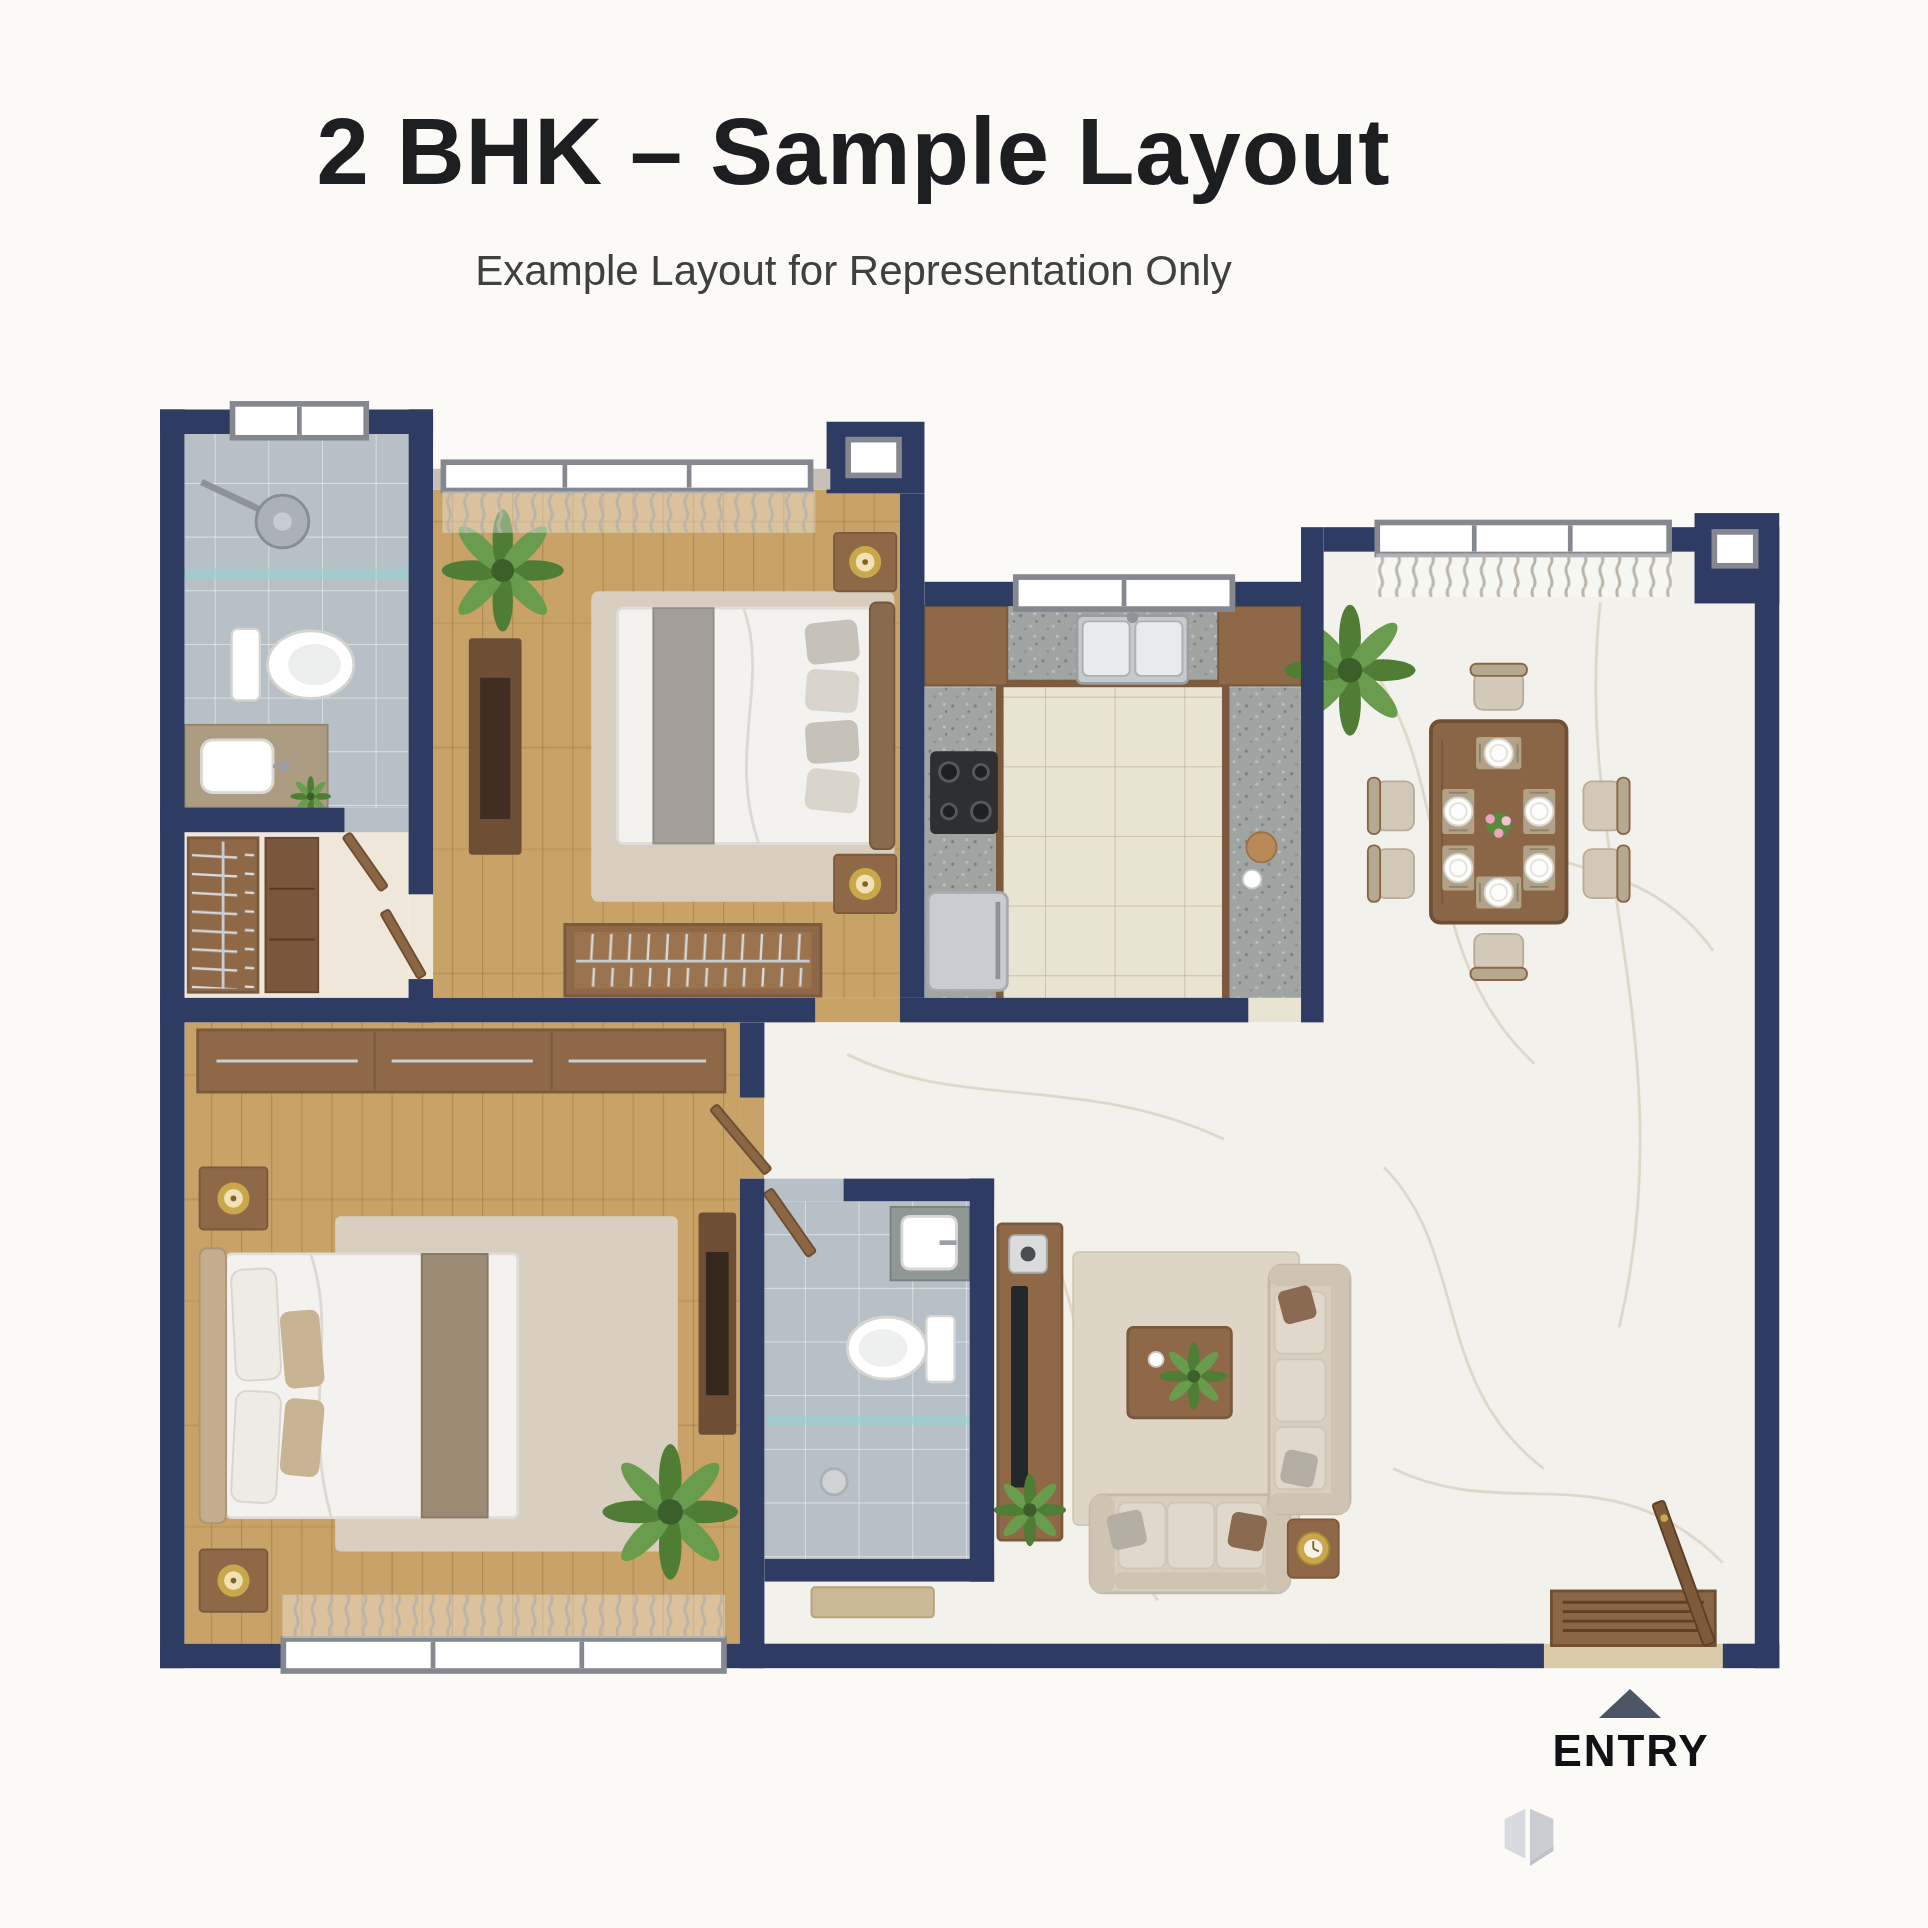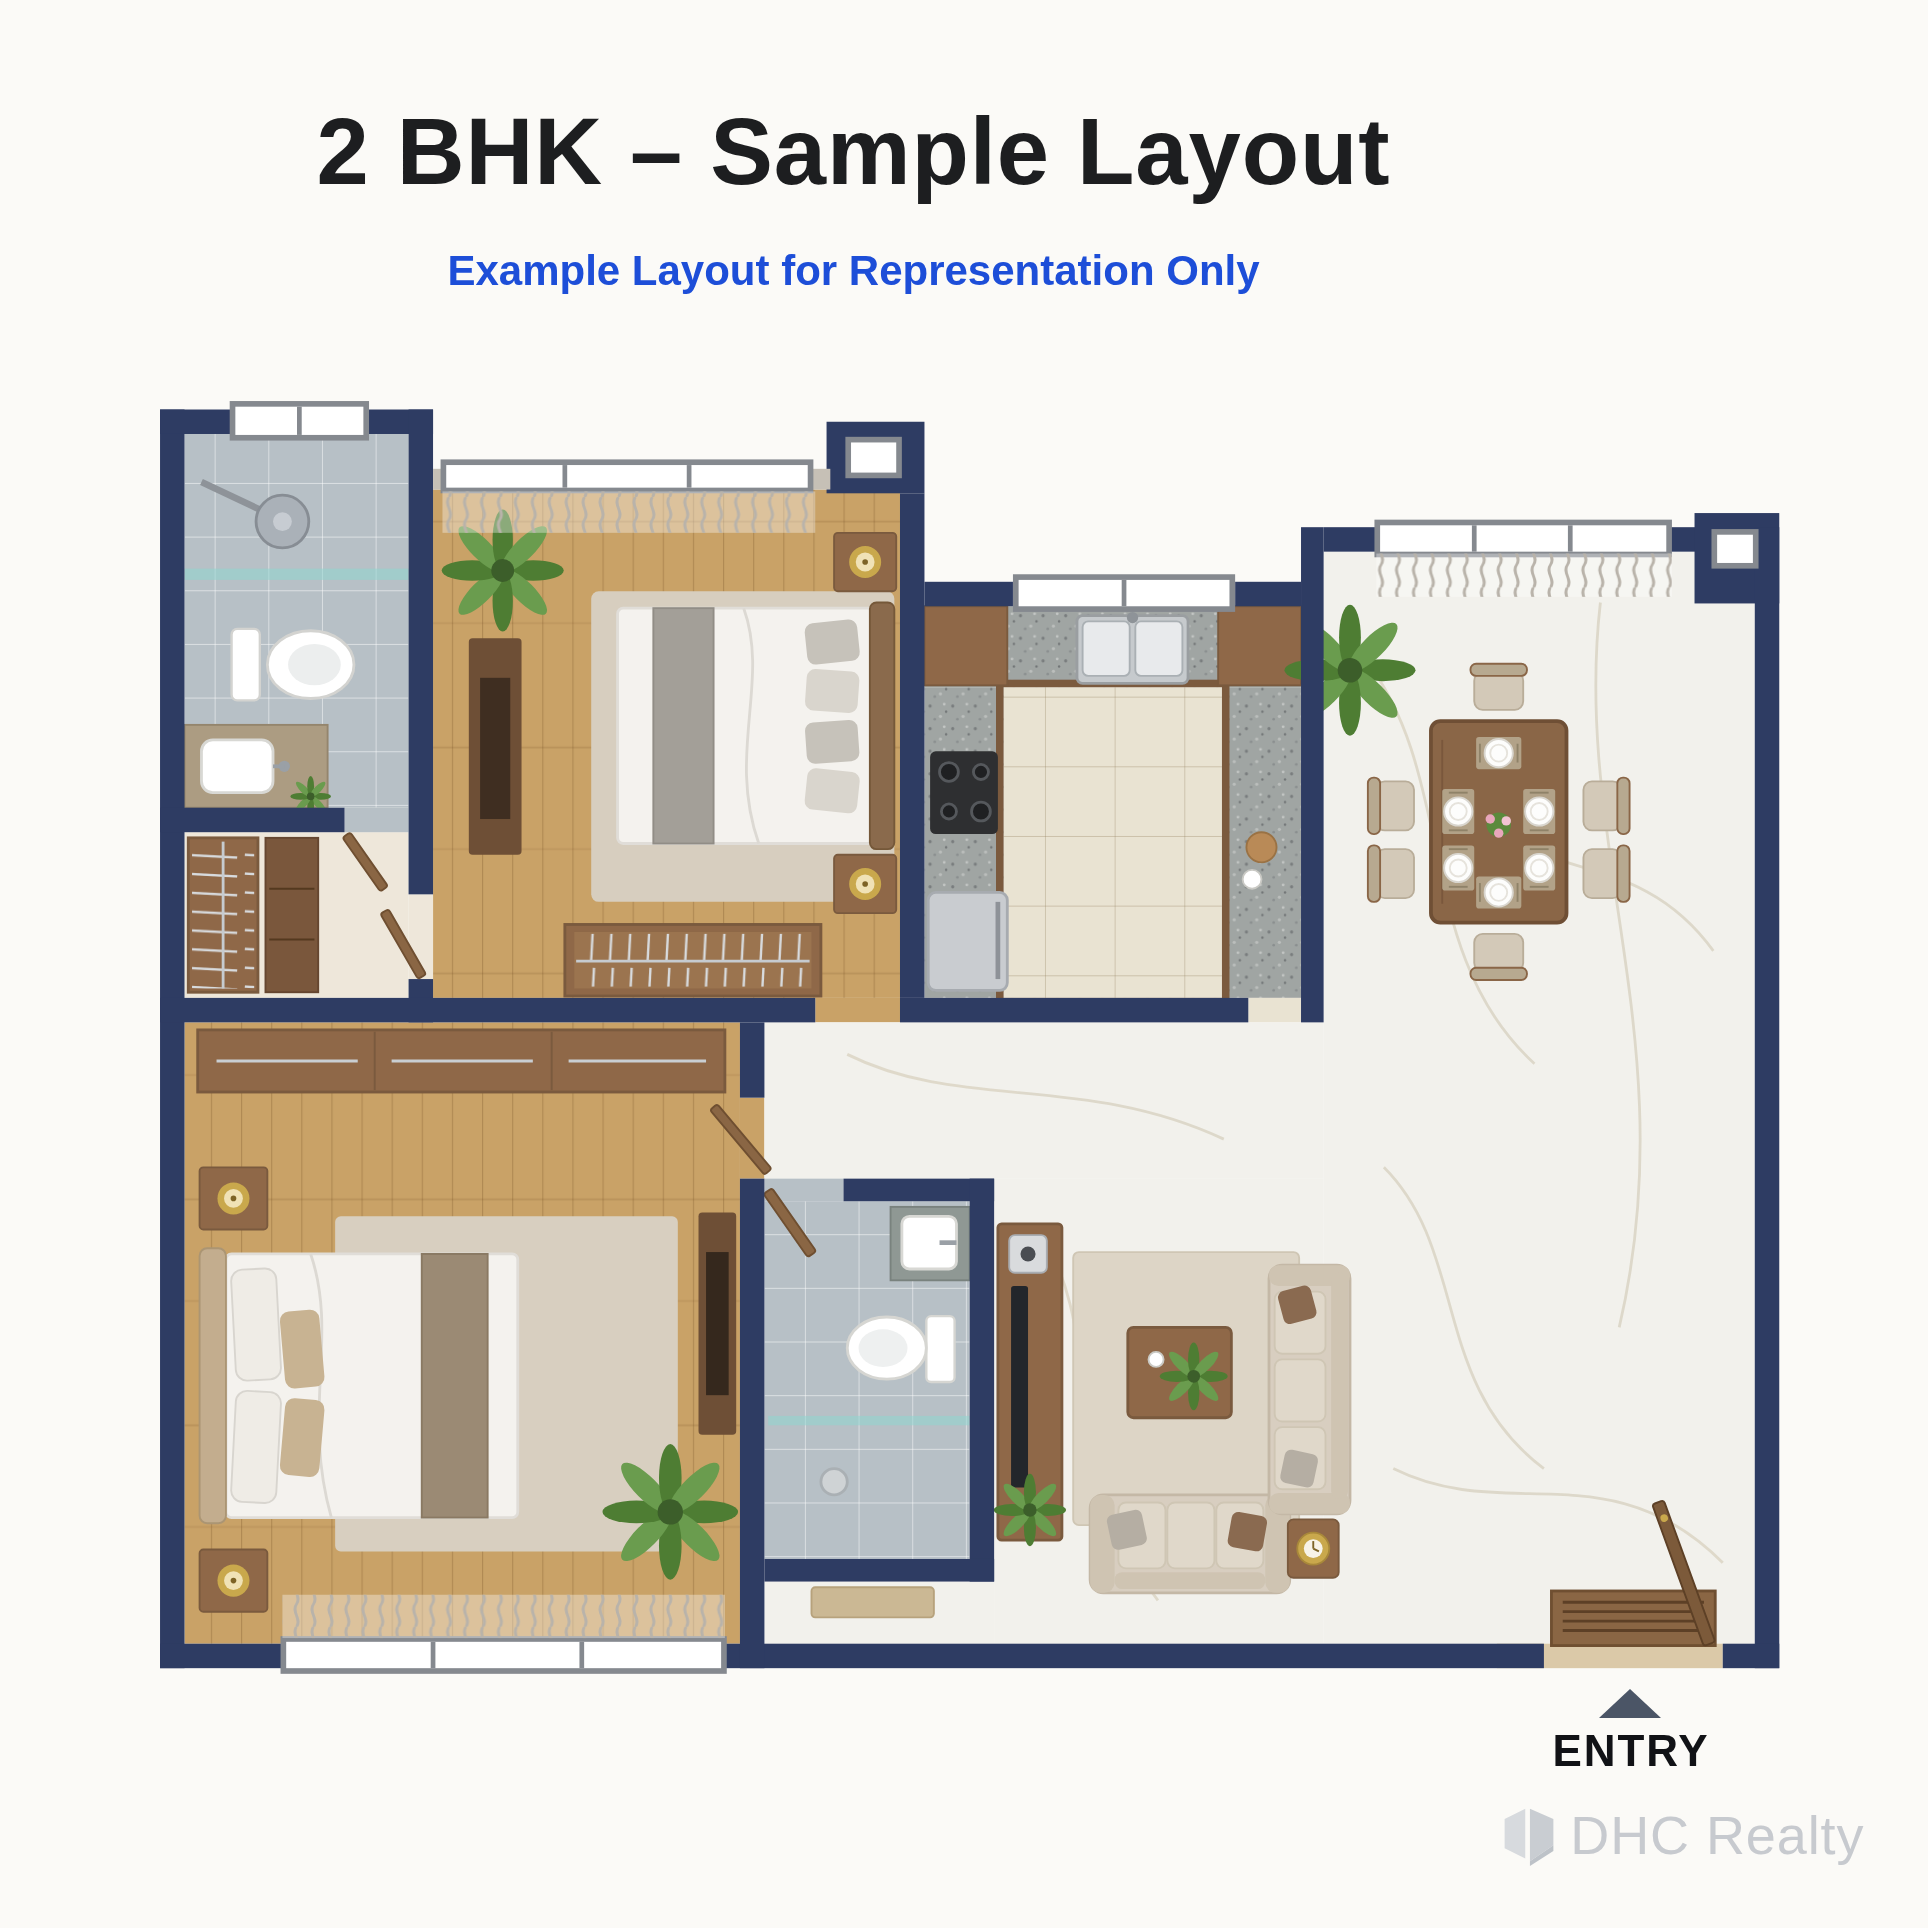--- a/index.html
+++ b/index.html
@@ -3,21 +3,21 @@
 <meta charset="utf-8">
 <style>
   html,body{margin:0;padding:0;}
   body{
     width:1928px;height:1928px;position:relative;overflow:hidden;
     background:#fbfaf7;
     font-family:"Liberation Sans", sans-serif;
   }
   .hdr{position:absolute;left:0;width:1707px;text-align:center;}
   #title{top:98px;font-size:94px;font-weight:800;color:var(--text-dark,#1d1e20);letter-spacing:0.9px;}
-  #subtitle{top:247px;font-size:42px;font-weight:700;color:#1d4ed8;}
+  #subtitle{top:247px;font-size:42px;font-weight:400;color:#404040;}
   #plan-svg{position:absolute;left:0;top:0;}
   
   .wall{fill:var(--wall,#2e3c63);}
   .wood{fill:var(--floor-wood,#c9a267);}
   .marble{fill:var(--floor-marble,#f2f1ec);}
   .tileb{fill:var(--floor-tile-bath,#b7c0c6);}
   .tilek{fill:var(--floor-tile-kitchen,#e9e3d2);}
   .granite{fill:var(--counter-granite,#a0a5a3);}
   .cab{fill:var(--cabinet-wood,#8f6848);}
   .wooddark{fill:var(--furniture-wood-dark,#6e4f36);}
@@ -426,15 +426,14 @@
 
 <div id="entry-arrow"></div>
 <div id="entry-label">ENTRY</div>
 
 <div id="watermark">
   <svg width="60" height="62" viewBox="0 0 64 66">
     <path d="M6,16 L28,5 L28,58 L6,47 Z" fill="#d7dade"></path>
     <path d="M33,5 L58,16 L58,44 L33,61 Z" fill="#c9cdd2"></path>
     <path d="M33,61 L58,44 L58,50 L33,66 Z" fill="#bdc2c8"></path>
   </svg>
-  <span class="brand">DHC Realty</span>
 </div>
 
 
 </body></html>

